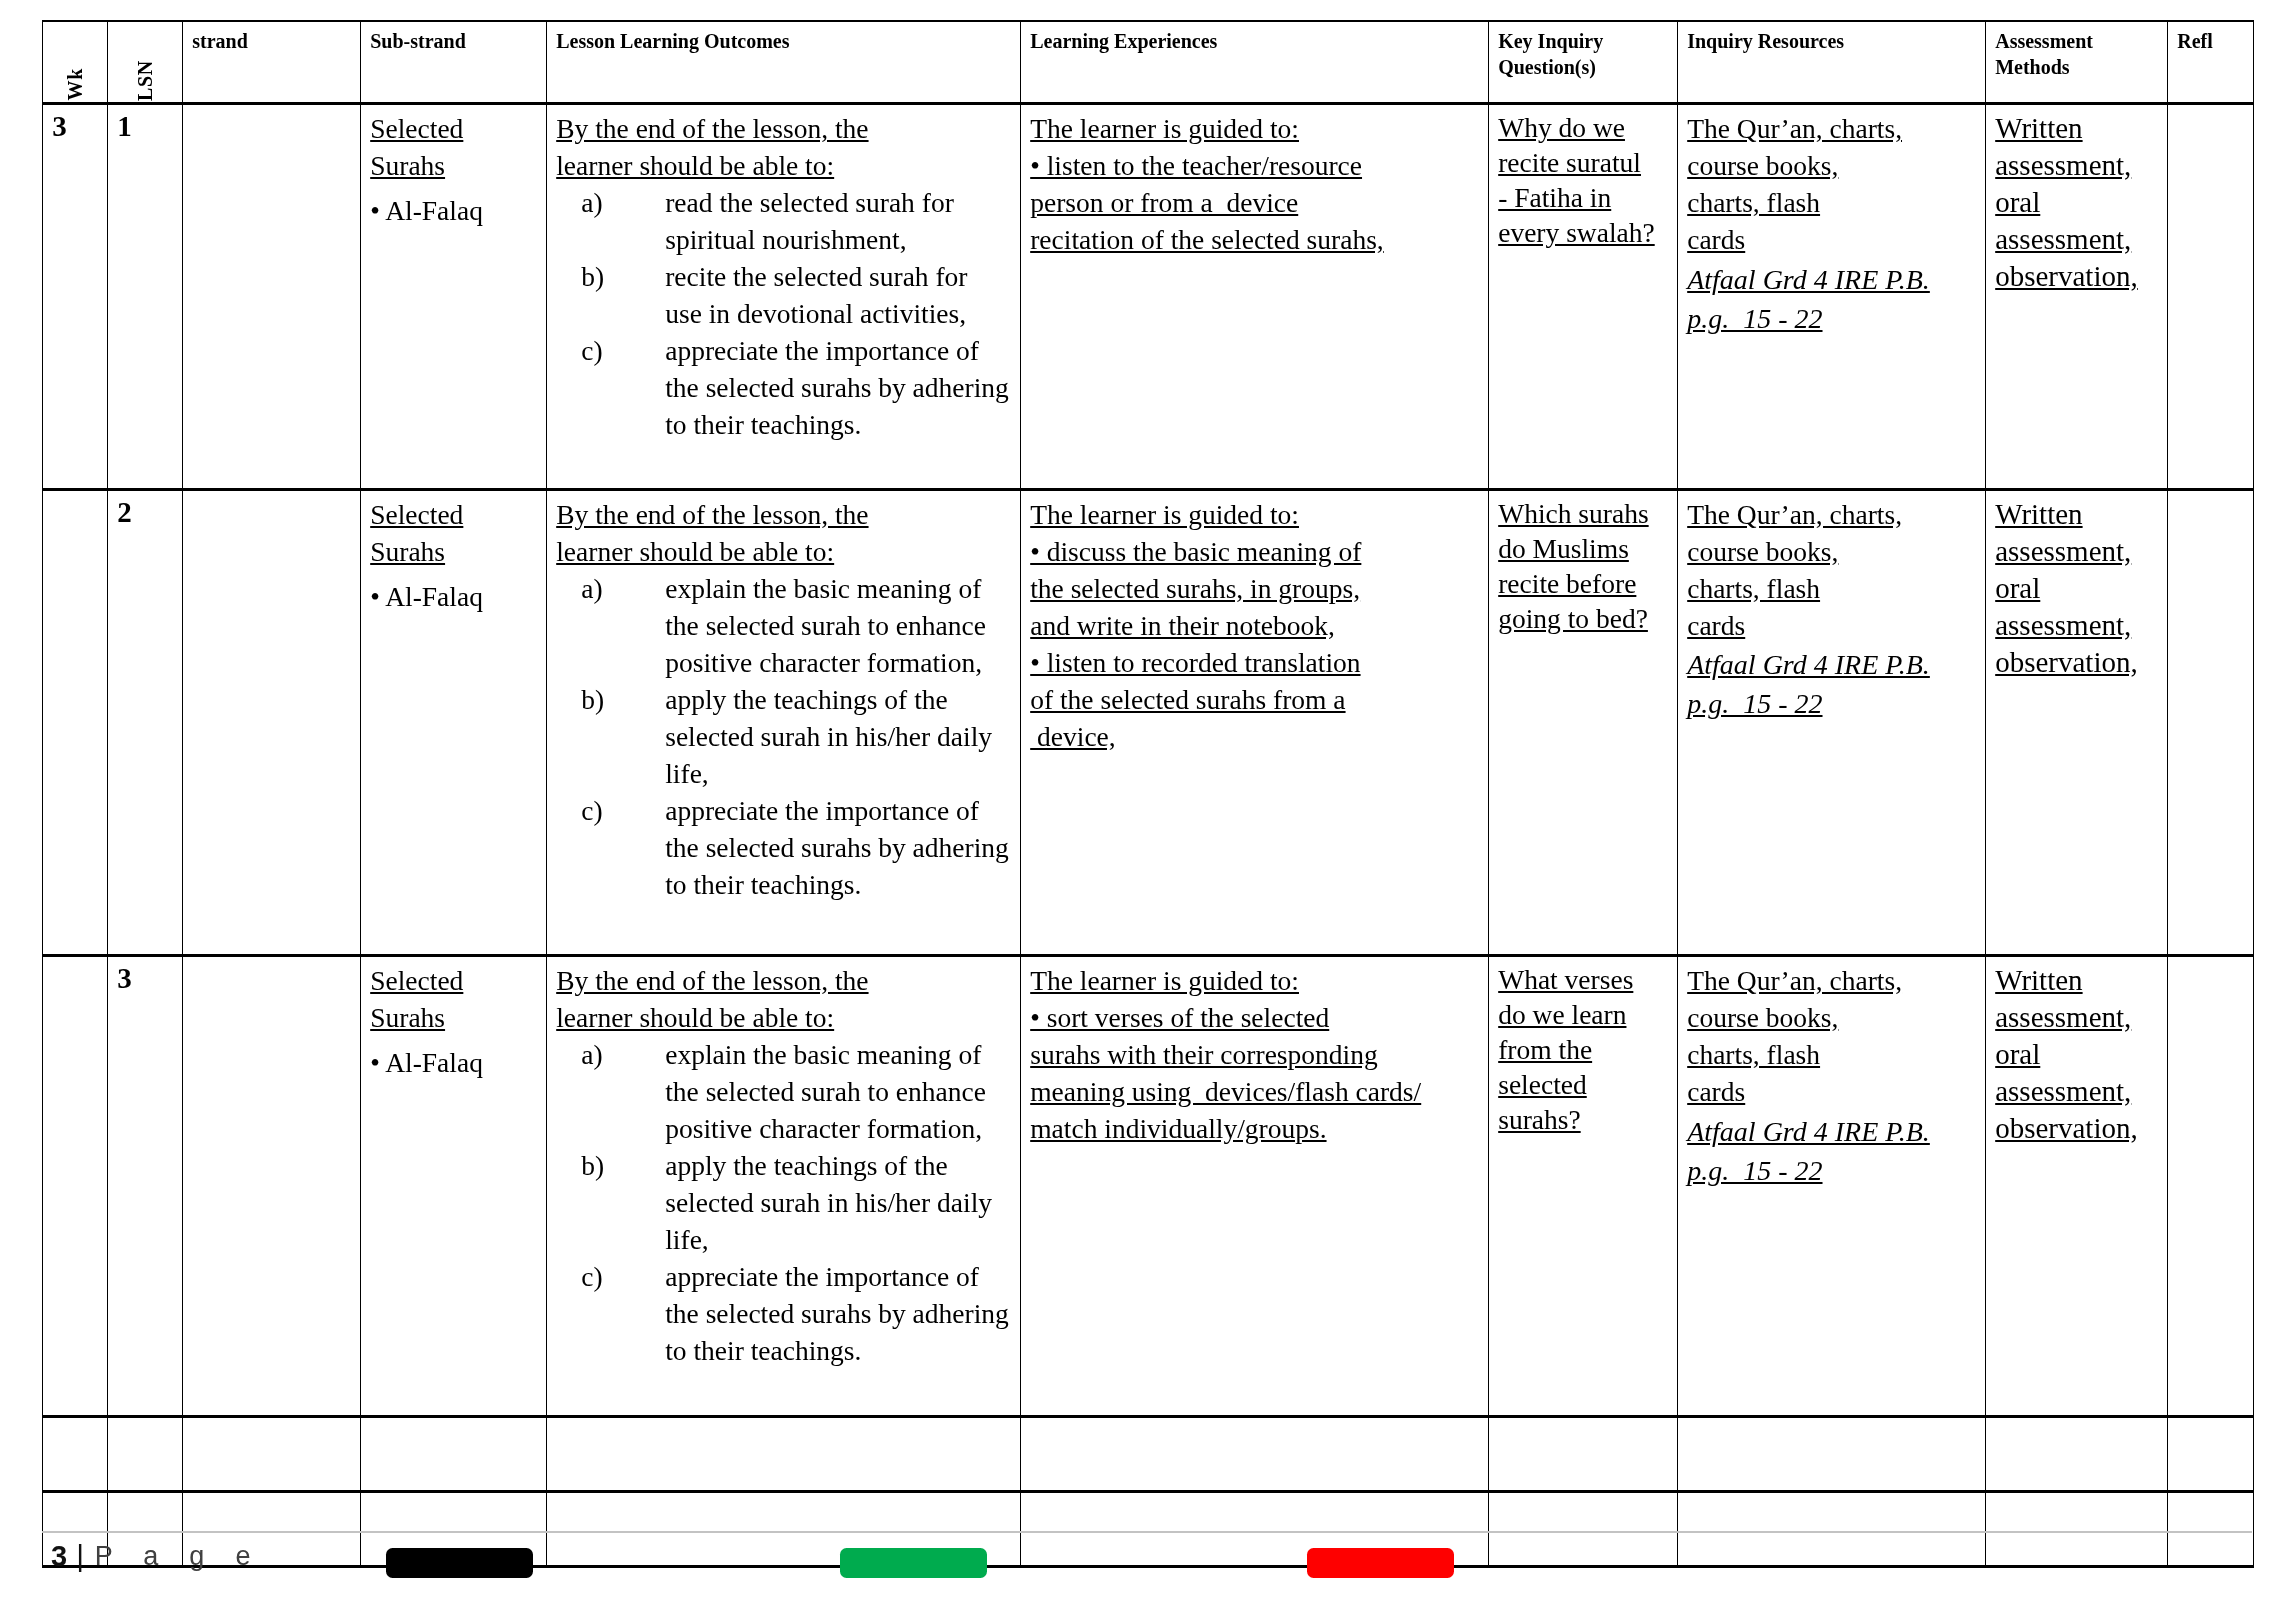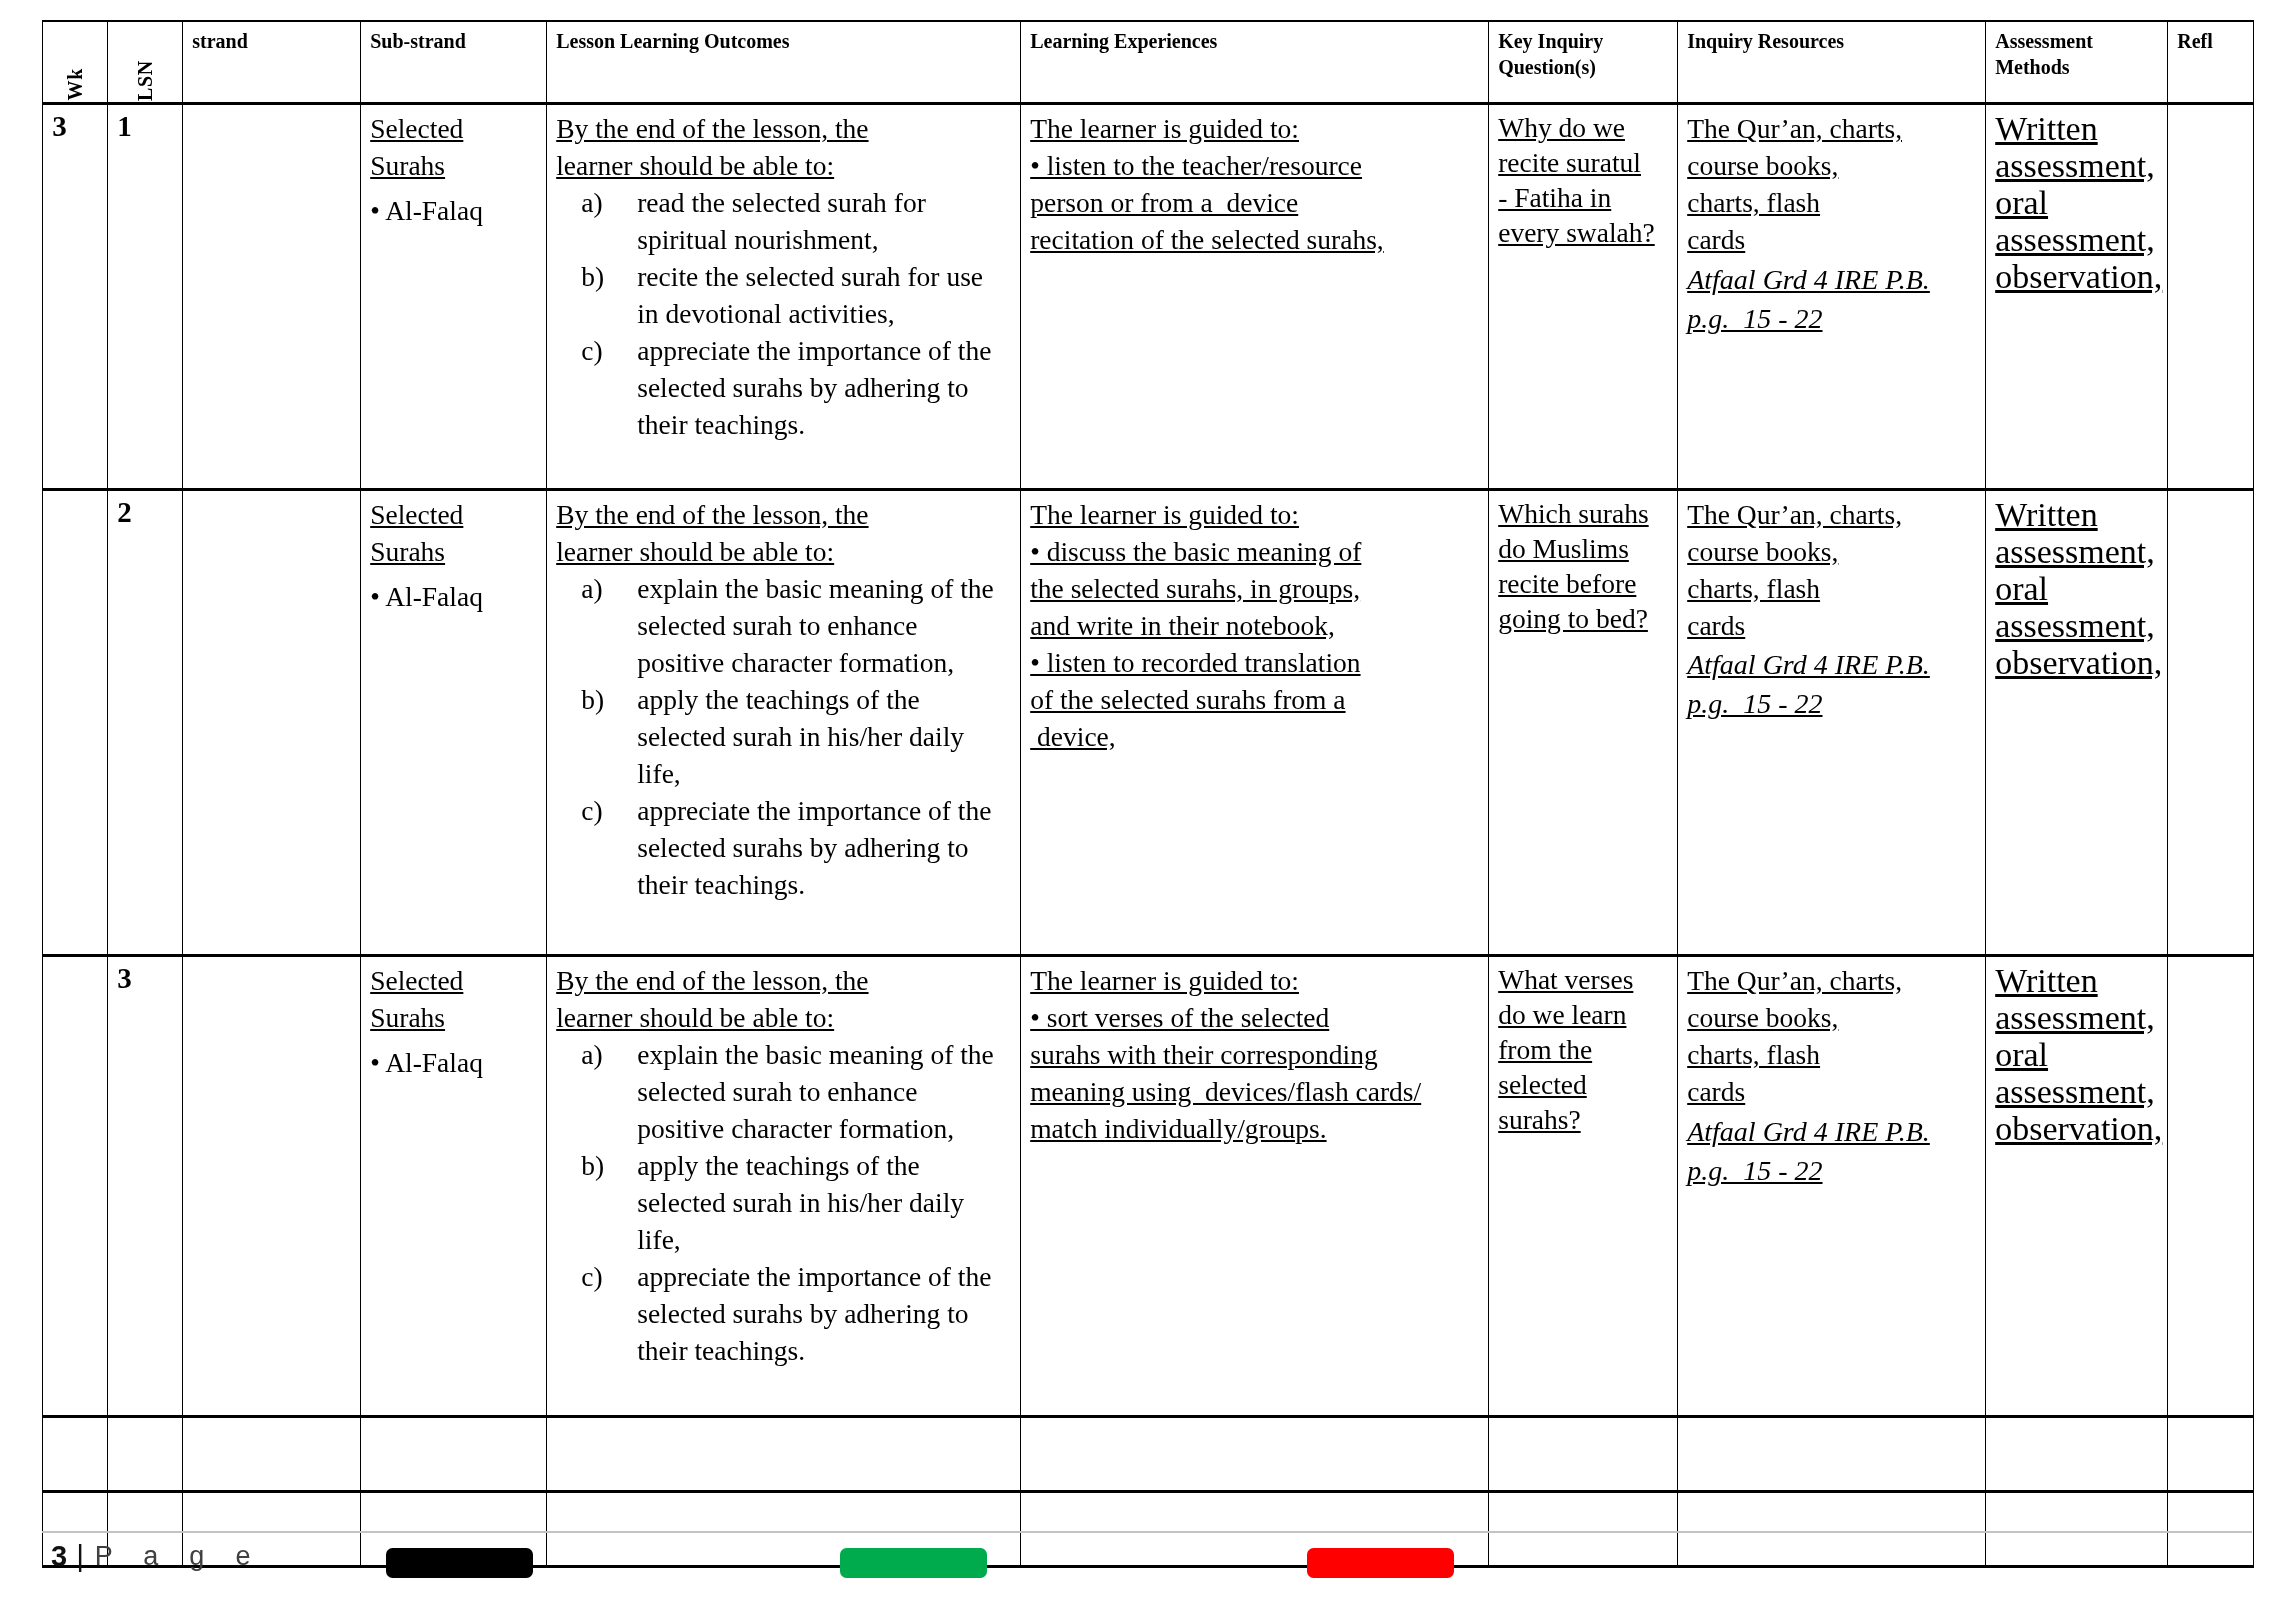--- a/index.html
+++ b/index.html
@@ -17,27 +17,27 @@
 
   .numcell{font-weight:bold;font-size:29px;padding-left:14.4px;padding-top:6.5px;}
   .lines{white-space:pre-line;text-decoration:underline;}
 
   .substrand{font-size:27.5px;line-height:37px;padding-left:2.6px;}
   .substrand .bullet{margin-top:7.9px;}
 
   .outcell{font-size:27.5px;line-height:37px;padding-left:21px;padding-right:6.5px;}
   .outcome{display:flex;}
   .outcome .m{flex:0 0 81px;padding-left:25px;box-sizing:border-box;}
-  .outcome .t{flex:1;}
+  .outcome .t{flex:1;margin-left:28px;}
 
   .expcell{font-size:27.5px;line-height:37px;padding-left:10.5px;padding-right:5.2px;}
   .kiqcell{font-size:27.5px;line-height:35px;padding-left:11.8px;}
   .rescell{font-size:27.5px;line-height:37px;padding-left:14.4px;}
   .resref{font-style:italic;font-size:28px;line-height:39px;margin-top:1.3px;}
-  .asscell{font-size:34px;line-height:37px;padding-left:14.4px;}
+  .asscell{font-size:29px;line-height:37px;padding-left:14.4px;}
 
   .rowA td{height:372px;}
   .rowB td{height:453px;}
   .rowC td{height:448px;}
   .rowE1 td{height:61px;}
   .rowE2 td{height:62px;}
 
   .footer-rule{position:absolute;left:42px;top:1531px;width:2210px;height:2px;background:#c3c3c3;}
   .footer-text{position:absolute;left:51px;top:1539px;font-family:"Liberation Sans",sans-serif;font-size:29px;display:flex;align-items:center;}
   .footer-text .num{font-weight:bold;color:#111;}

